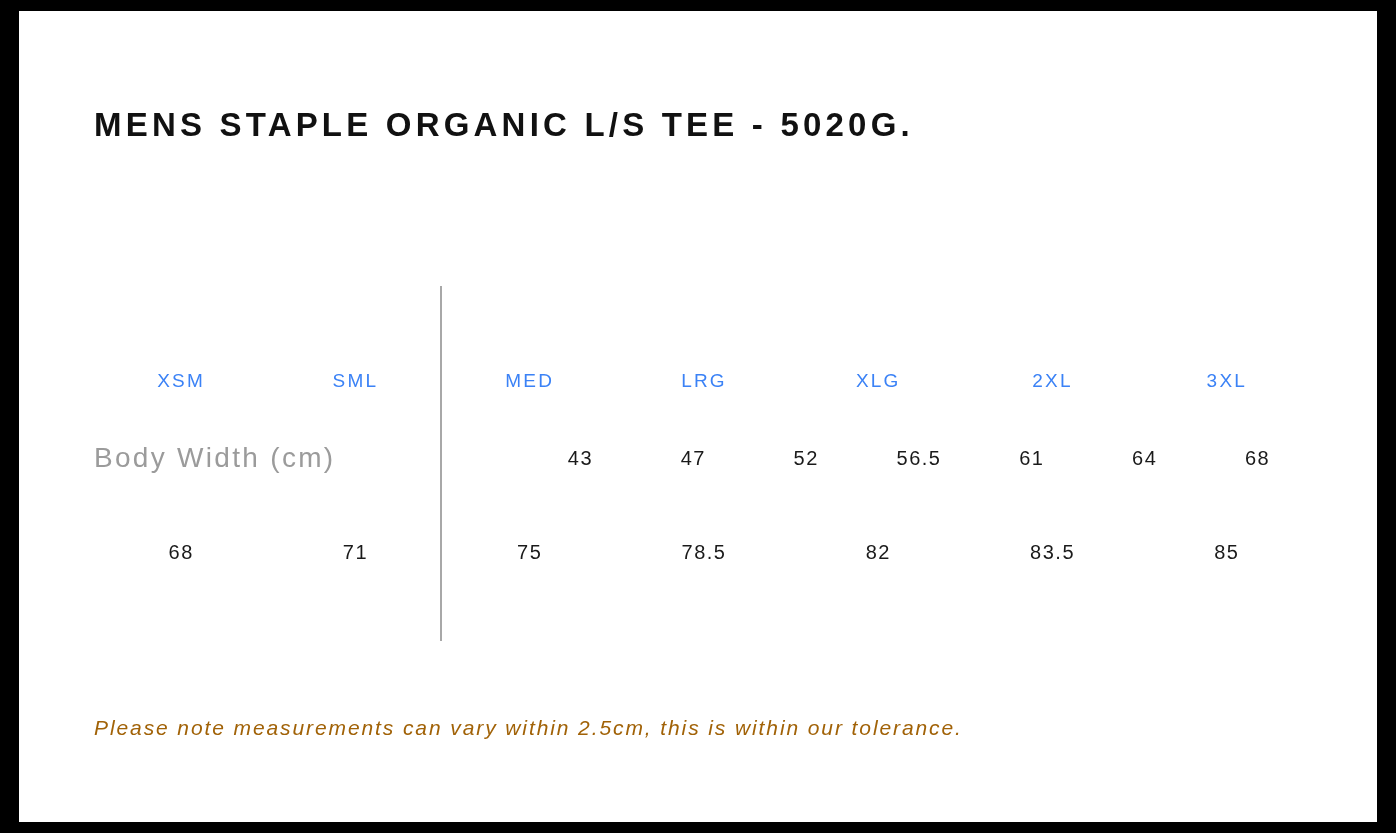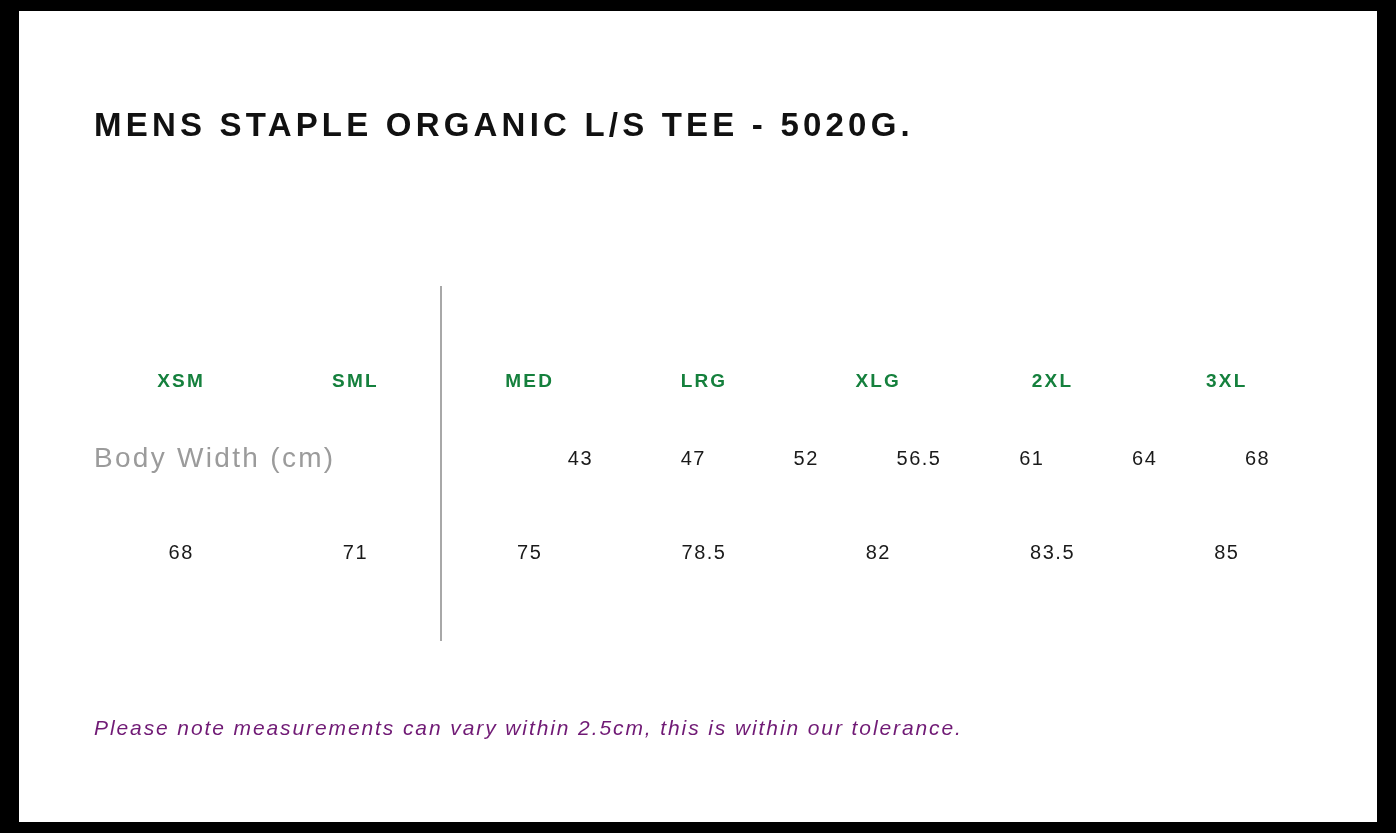--- a/index.html
+++ b/index.html
@@ -73,37 +73,37 @@
     letter-spacing: 2.3px;
     color: #9b9b9b;
   }
   .cell-size {
     flex: 1 1 0;
     text-align: center;
     box-sizing: border-box;
   }
   .cell-size.header {
     font-size: 19px;
-    font-weight: bold;
+    font-weight: normal;
     letter-spacing: 2.2px;
-    color: #15803d;
+    color: #3b82f6;
   }
   .cell-size.data {
     font-size: 20px;
     letter-spacing: 1.5px;
     color: #1a1a1a;
   }
   .note {
     position: absolute;
     left: 75px;
     top: 705px;
     font-size: 21px;
     font-style: italic;
     letter-spacing: 1.9px;
-    color: #701a75;
+    color: #a16207;
     white-space: nowrap;
   }
 </style>
 </head>
 <body>
 
 <div class="page">
 
   <div class="title">MENS STAPLE ORGANIC L/S TEE - 5020G.</div>
 

